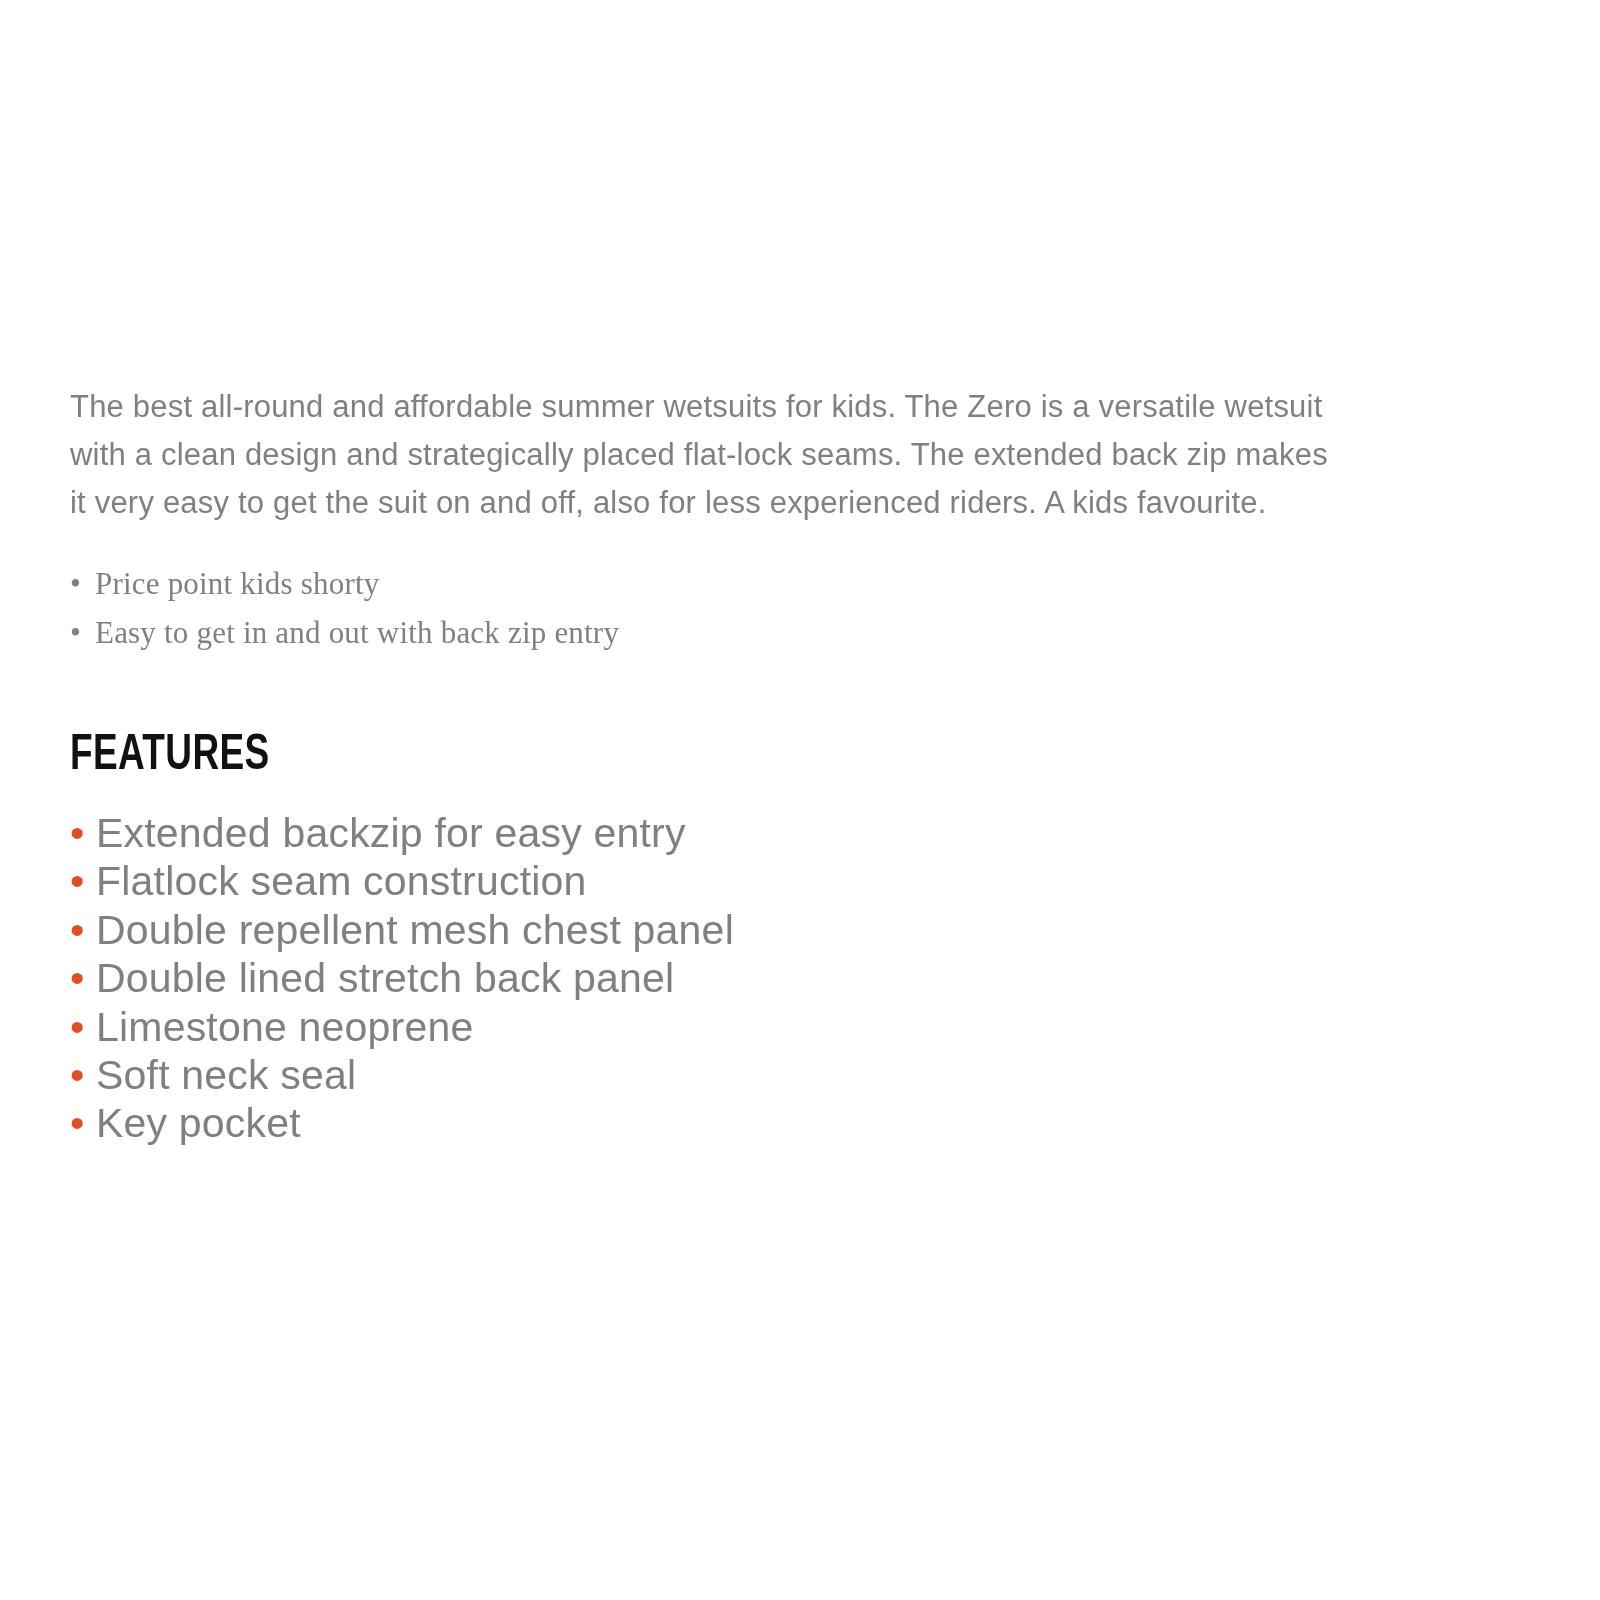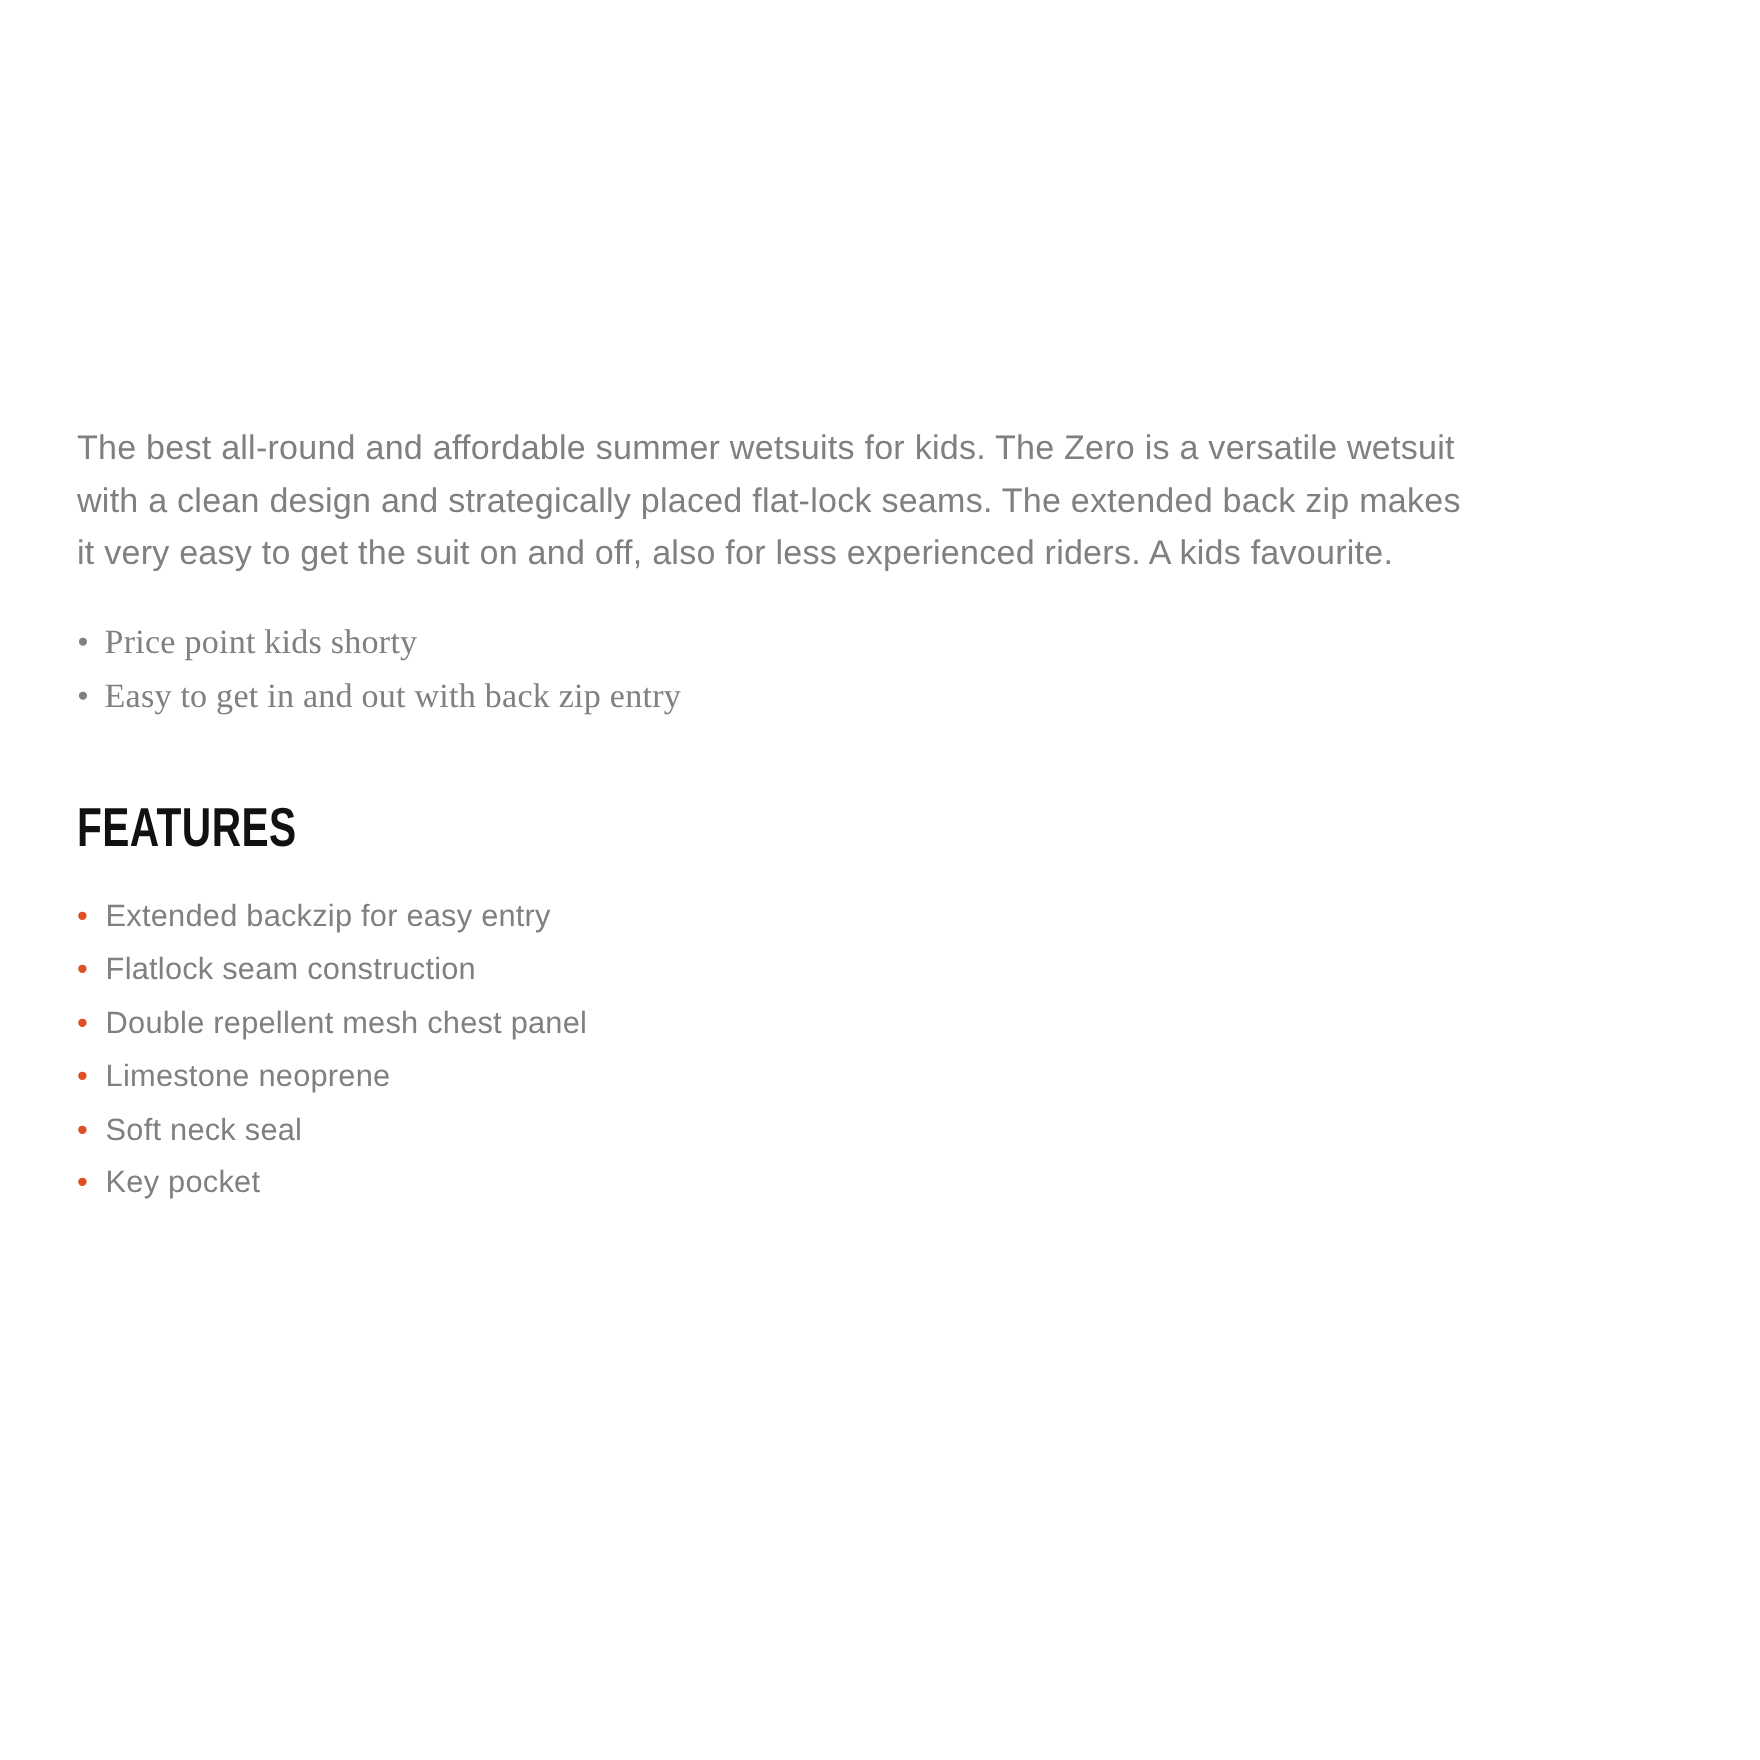--- a/index.html
+++ b/index.html
@@ -56,21 +56,21 @@
     transform-origin: left center;
     letter-spacing: 0.5px;
     white-space: nowrap;
   }
   .features {
     margin-top: 33px;
   }
   .features li {
     position: relative;
     padding-left: 26px;
-    font-size: 28px;
+    font-size: 41px;
     line-height: 48.4px;
     letter-spacing: 0.2px;
     color: var(--text-gray);
     white-space: nowrap;
   }
   .features li::before {
     content: "\2022";
     position: absolute;
     left: 0;
     color: var(--bullet-orange);
@@ -91,18 +91,19 @@
       <li class="highlight-item">Price point kids shorty</li>
       <li class="highlight-item">Easy to get in and out with back zip entry</li>
     </ul>
 
   <h2 class="features-heading">FEATURES</h2>
 
   <ul class="features">
       <li class="feature-item">Extended backzip for easy entry</li>
       <li class="feature-item">Flatlock seam construction</li>
       <li class="feature-item">Double repellent mesh chest panel</li>
+      <li class="feature-item">Double lined stretch back panel</li>
       <li class="feature-item">Limestone neoprene</li>
       <li class="feature-item">Soft neck seal</li>
       <li class="feature-item">Key pocket</li>
     </ul>
 
 </div>
 
 </body></html>

